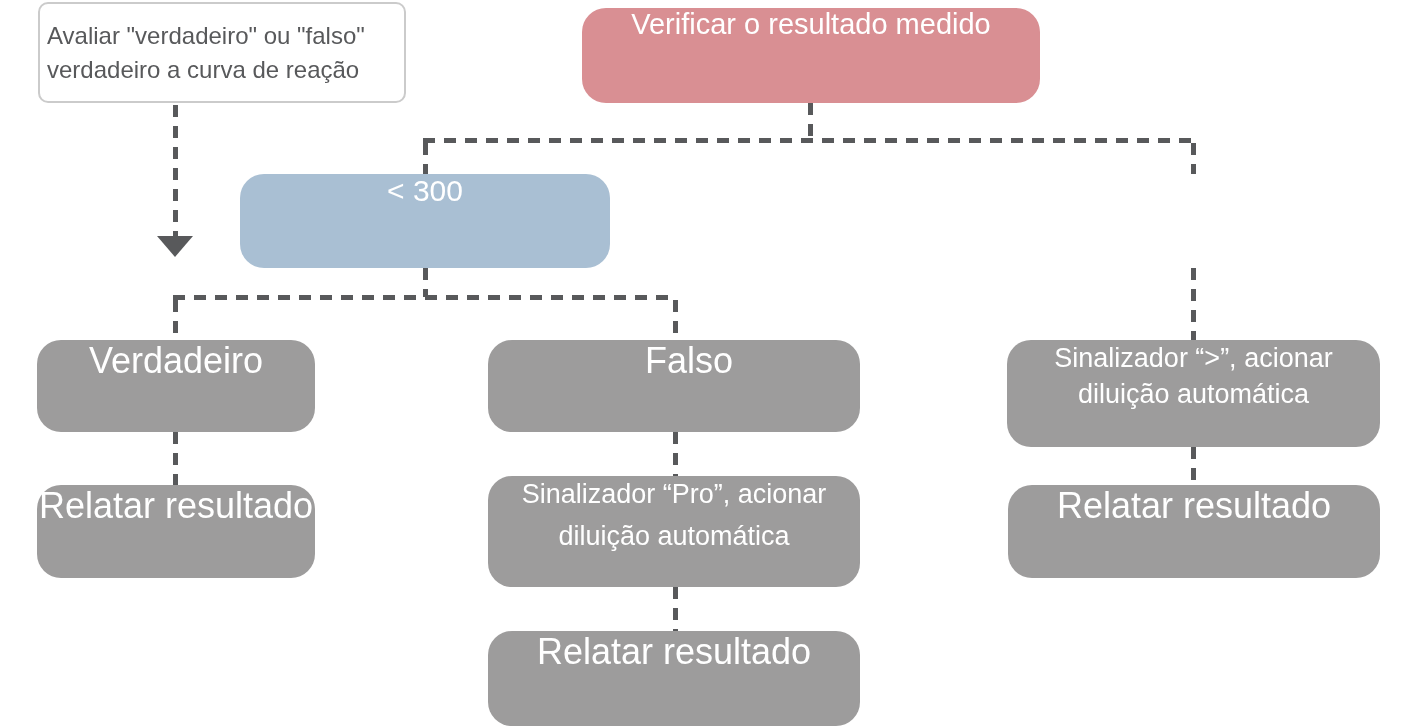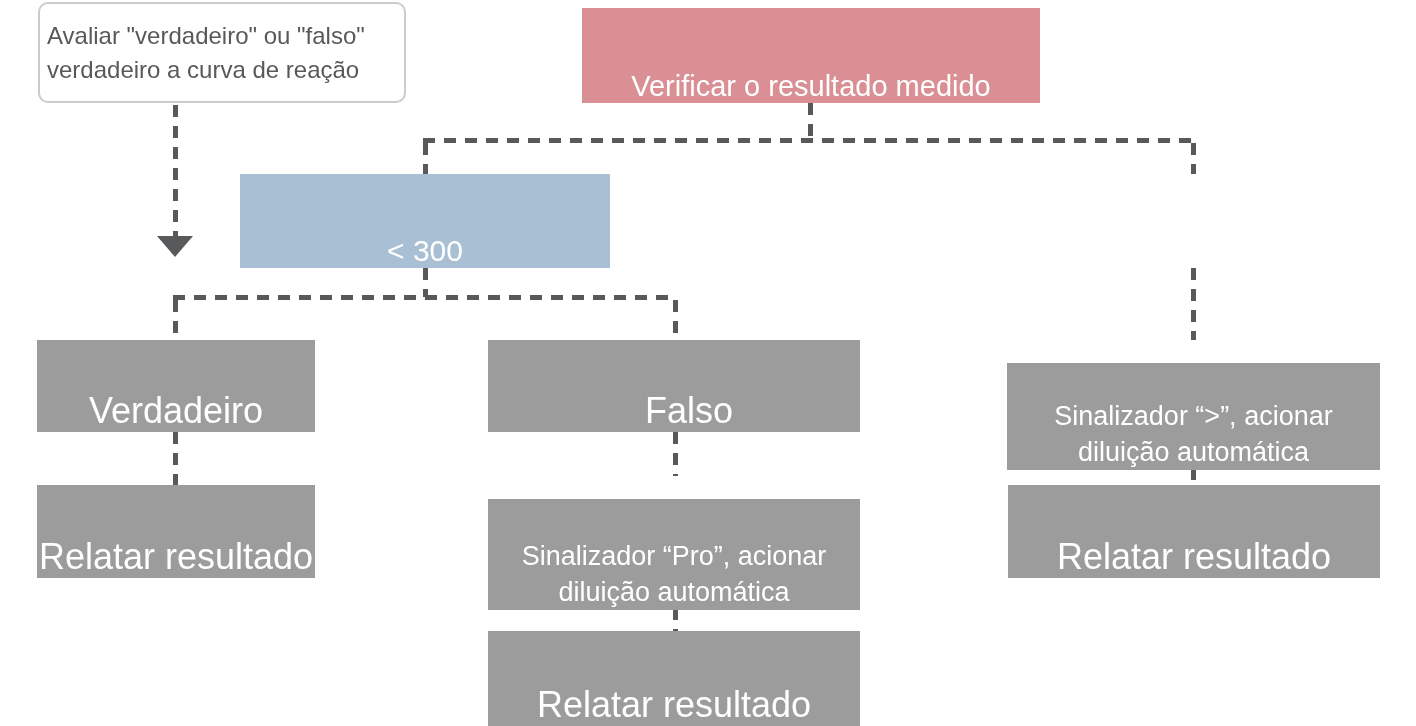--- a/index.html
+++ b/index.html
@@ -13,30 +13,31 @@
     width: 1416px;
     height: 726px;
     background: #ffffff;
     overflow: hidden;
   }
   .node {
     position: absolute;
     display: flex;
     flex-direction: column;
     align-items: center;
-    justify-content: flex-end;
+    justify-content: flex-start;
     text-align: center;
     color: var(--color-box_text, #ffffff);
     box-sizing: border-box;
     z-index: 2;
+    border-radius: 24px;
   }
   .root-box   { background: var(--color-root_box,   #d98f93); font-size: 29px; }
   .branch-box { background: var(--color-branch_box, #a9bfd3); font-size: 30px; }
   .action-box { background: var(--color-action_box, #9d9c9c); font-size: 36px; }
-  .two-line   { font-size: 27px; line-height: 36px; margin-top: 23px; }
+  .two-line   { font-size: 27px; line-height: 36px; }
 
   .note-box {
     position: absolute;
     left: 38px; top: 2px; width: 368px; height: 101px;
     background: #ffffff;
     border: 2px solid var(--color-note_border, #cbcbcb);
     border-radius: 10px;
     box-sizing: border-box;
     display: flex;
     flex-direction: column;
@@ -50,21 +51,21 @@
   }
 
   
   #root-box      { left: 582px;  top: 8px;   width: 458px; height: 95px; }
   #lt300-box     { left: 240px;  top: 174px; width: 370px; height: 94px; }
   #gt300-box     { left: 1008px; top: 174px; width: 370px; height: 94px; }
   #verdadeiro-box{ left: 37px;   top: 340px; width: 278px; height: 92px; }
   #falso-box     { left: 488px;  top: 340px; width: 372px; height: 92px; padding-left: 30px; }
   #singt-box     { left: 1007px; top: 340px; width: 373px; height: 107px; }
   #relatar-left  { left: 37px;   top: 485px; width: 278px; height: 93px; }
-  #sinpro-box    { left: 488px;  top: 476px; width: 372px; height: 111px; }
+  #sinpro-box    { left: 488px;  top: 476px; width: 372px; height: 111px; gap: 6px; }
   #relatar-right { left: 1008px; top: 485px; width: 372px; height: 93px; }
   #relatar-mid   { left: 488px;  top: 631px; width: 372px; height: 95px; }
 
   
   .dash-v {
     position: absolute;
     width: 5px;
     background: repeating-linear-gradient(to bottom,
       var(--color-connector, #58595b) 0 12px, transparent 12px 21px);
     z-index: 1;

